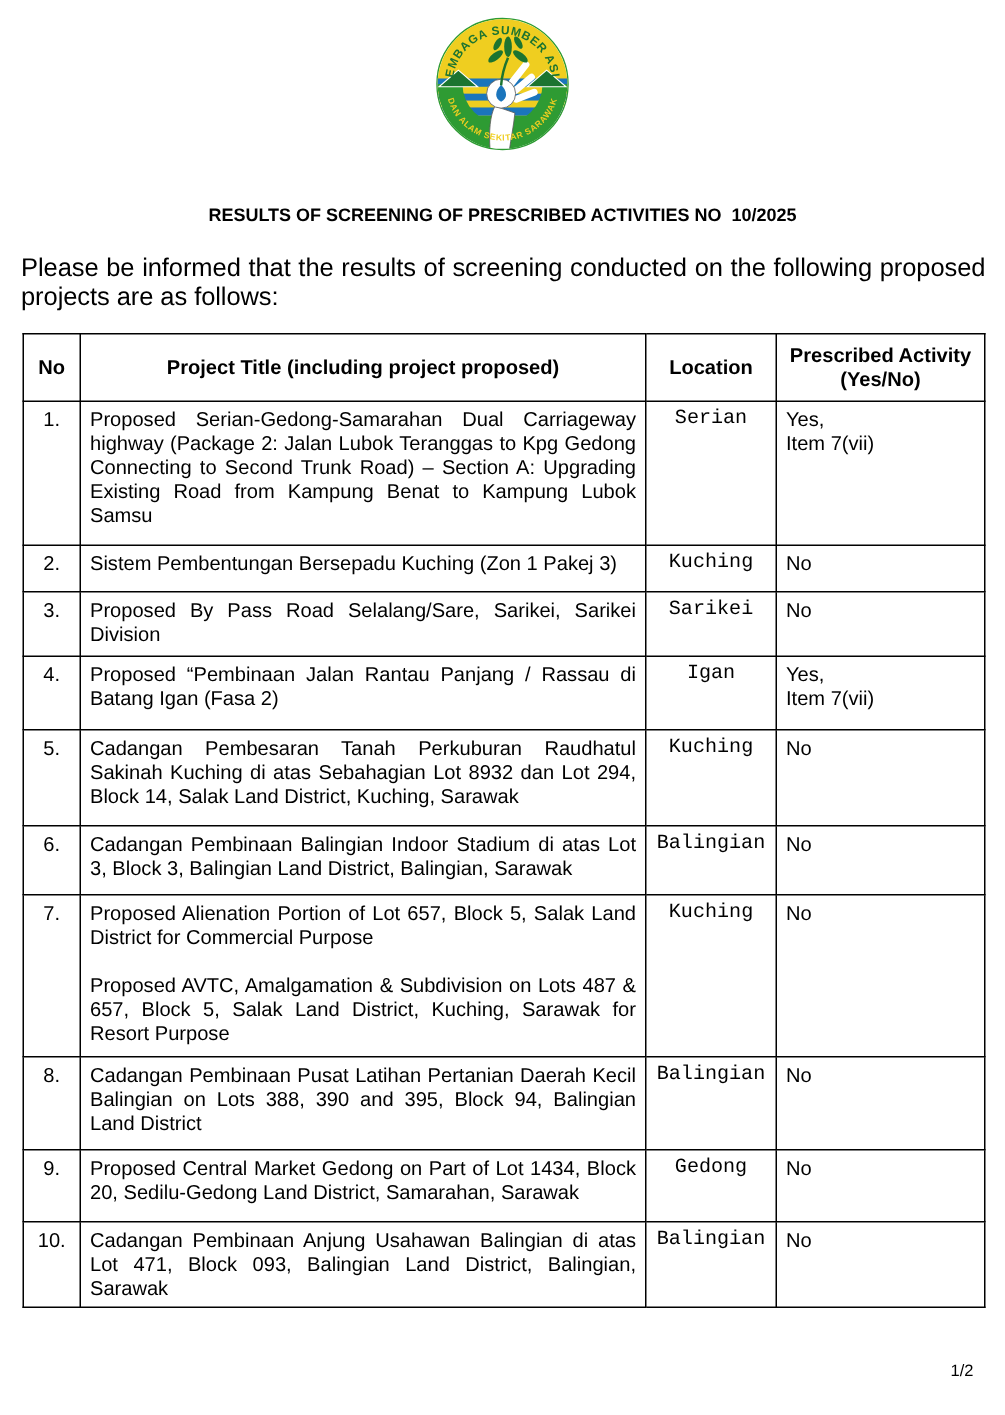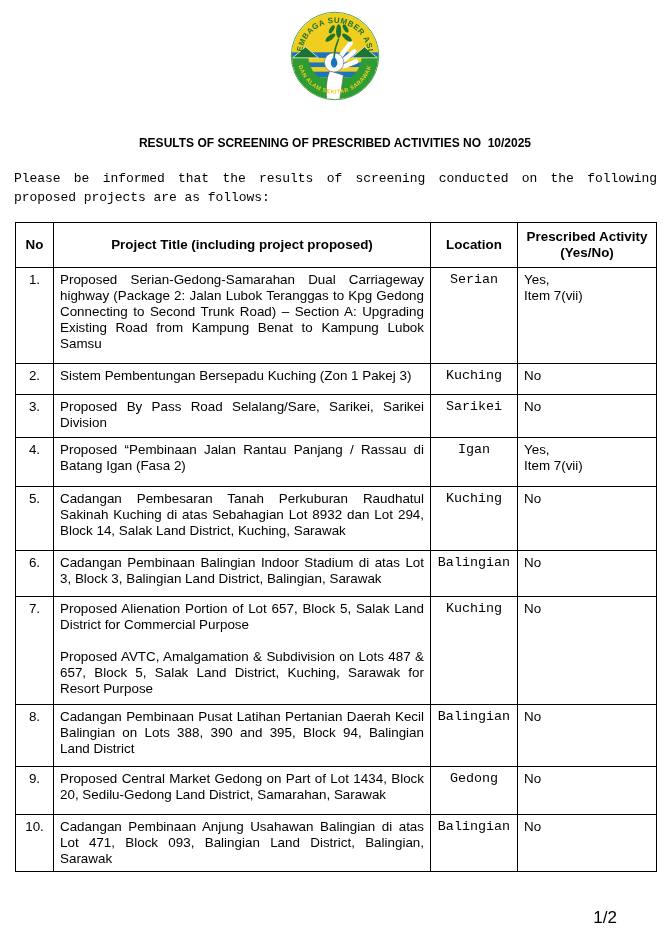--- a/index.html
+++ b/index.html
@@ -9,40 +9,40 @@
     overflow:hidden;
   }
   .page{position:absolute;inset:0;}
   .logo{position:absolute;top:10px;left:50%;transform:translateX(-50%);width:92px;height:92px;}
   .doc-title{
     position:absolute;top:136px;left:0;width:100%;
     text-align:center;font-weight:bold;font-size:12px;white-space:pre-wrap;
   }
   .intro{
     position:absolute;top:169px;left:14px;width:643px;
-    font-size:13px;line-height:19px;text-align:justify;letter-spacing:-0.05px;font-family:Liberation Mono, monospace;
+    font-size:17px;line-height:19px;text-align:justify;letter-spacing:-0.05px;
   }
   table.results{
     position:absolute;top:222px;left:15px;width:641px;
     border-collapse:collapse;table-layout:fixed;
   }
   table.results th, table.results td{
     border:1px solid #000;vertical-align:top;
     font-size:13.4px;line-height:16px;padding:4px 6px;
     overflow:hidden;
   }
   table.results th{
     text-align:center;vertical-align:middle;font-weight:bold;
     white-space:pre-line;padding:4px 3px;
   }
   td.c-no{text-align:center;padding:4px 1px;}
   td.c-title{text-align:justify;white-space:pre-line;}
   td.c-loc{text-align:center;font-family:Liberation Mono, monospace;}
   td.c-act{text-align:left;white-space:pre-line;}
-  .page-number{position:absolute;top:908px;right:53px;font-size:17px;}
+  .page-number{position:absolute;top:908px;right:21px;font-size:11px;}
 </style>
 </head>
 <body>
 
 <div class="page">
 
   <svg class="logo" viewBox="0 0 100 100">
     <defs>
       <clipPath id="logo-clip">
           <circle cx="50" cy="50" r="47"></circle>

